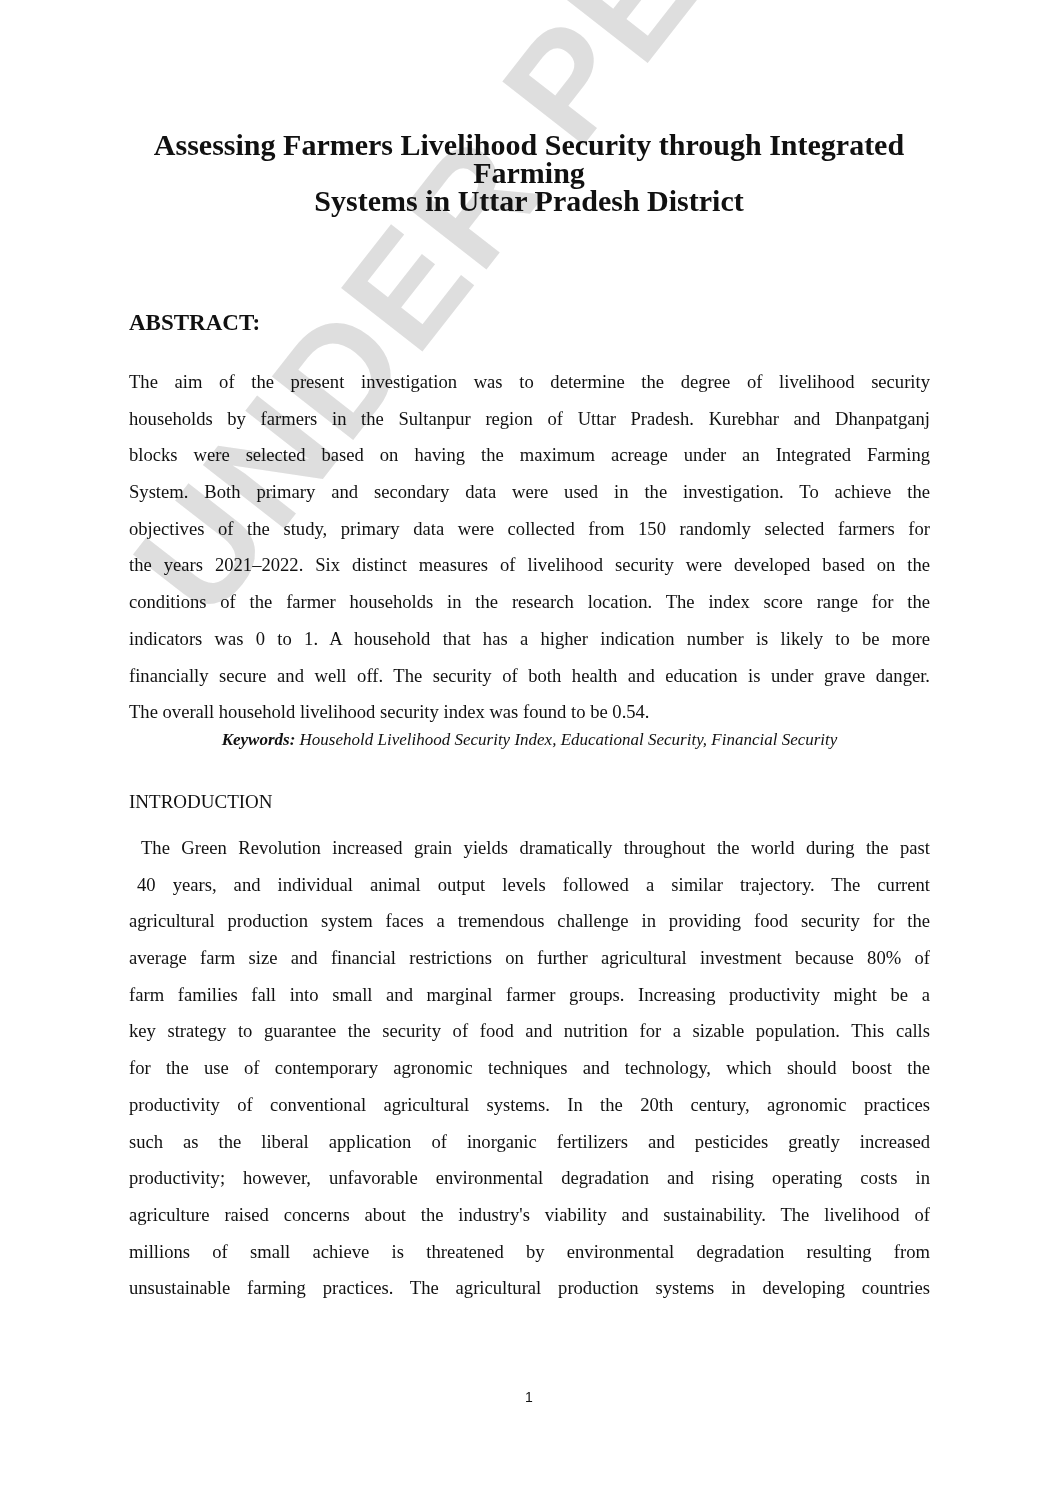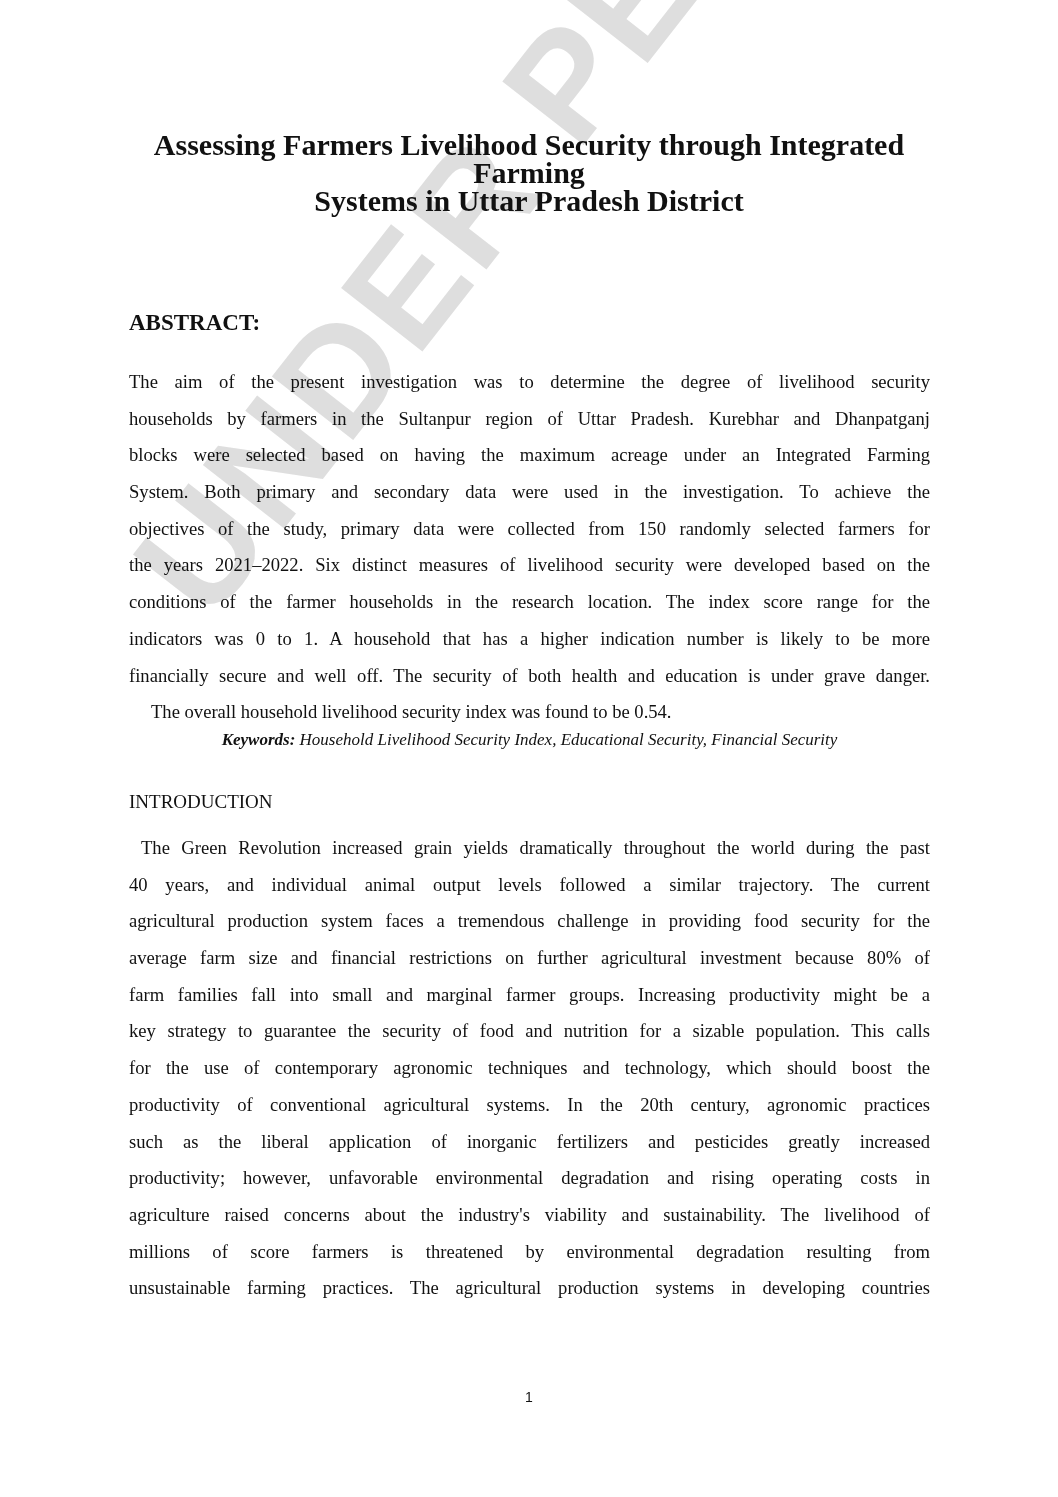--- a/index.html
+++ b/index.html
@@ -143,39 +143,39 @@
   <div class="abstract-body">
     <span class="line" style="white-space: normal;">The aim of the present investigation was to determine the degree of livelihood security</span>
     <span class="line" style="white-space: normal;">households by farmers in the Sultanpur region of Uttar Pradesh. Kurebhar and Dhanpatganj</span>
     <span class="line" style="white-space: normal;">blocks were selected based on having the maximum acreage under an Integrated Farming</span>
     <span class="line" style="white-space: normal;">System. Both primary and secondary data were used in the investigation. To achieve the</span>
     <span class="line" style="white-space: normal;">objectives of the study, primary data were collected from 150 randomly selected farmers for</span>
     <span class="line" style="white-space: normal;">the years 2021–2022. Six distinct measures of livelihood security were developed based on the</span>
     <span class="line" style="white-space: normal;">conditions of the farmer households in the research location. The index score range for the</span>
     <span class="line" style="white-space: normal;">indicators was 0 to 1. A household that has a higher indication number is likely to be more</span>
     <span class="line" style="white-space: normal;">financially secure and well off. The security of both health and education is under grave danger.</span>
-    <span class="line last" style="white-space: normal; margin-left: 22px;">The overall household livelihood security index was found to be 0.54.</span>
+    <span class="line last" style="white-space: normal;">The overall household livelihood security index was found to be 0.54.</span>
   </div>
 
   <div class="keywords">
     <span class="kw-label">Keywords:</span><span> Household Livelihood Security Index, Educational Security, Financial Security</span>
   </div>
 
   <div class="h-intro">INTRODUCTION</div>
 
   <div class="intro-body">
     <span class="line" style="white-space: normal; margin-left: 12px;">The Green Revolution increased grain yields dramatically throughout the world during the past</span>
-    <span class="line" style="white-space: normal;">40 years, and individual animal output levels followed a similar trajectory. The current</span>
+    <span class="line" style="white-space: normal; margin-left: 8px;">40 years, and individual animal output levels followed a similar trajectory. The current</span>
     <span class="line" style="white-space: normal;">agricultural production system faces a tremendous challenge in providing food security for the</span>
     <span class="line" style="white-space: normal;">average farm size and financial restrictions on further agricultural investment because 80% of</span>
     <span class="line" style="white-space: normal;">farm families fall into small and marginal farmer groups. Increasing productivity might be a</span>
     <span class="line" style="white-space: normal;">key strategy to guarantee the security of food and nutrition for a sizable population. This calls</span>
     <span class="line" style="white-space: normal;">for the use of contemporary agronomic techniques and technology, which should boost the</span>
     <span class="line" style="white-space: normal;">productivity of conventional agricultural systems. In the 20th century, agronomic practices</span>
     <span class="line" style="white-space: normal;">such as the liberal application of inorganic fertilizers and pesticides greatly increased</span>
     <span class="line" style="white-space: normal;">productivity; however, unfavorable environmental degradation and rising operating costs in</span>
     <span class="line" style="white-space: normal;">agriculture raised concerns about the industry's viability and sustainability. The livelihood of</span>
-    <span class="line" style="white-space: normal;">millions of score farmers is threatened by environmental degradation resulting from</span>
+    <span class="line" style="white-space: normal;">millions of small achieve is threatened by environmental degradation resulting from</span>
     <span class="line" style="white-space: normal;">unsustainable farming practices. The agricultural production systems in developing countries</span>
   </div>
 
   <div class="page-number">1</div>
 </div>
 
 </body></html>

